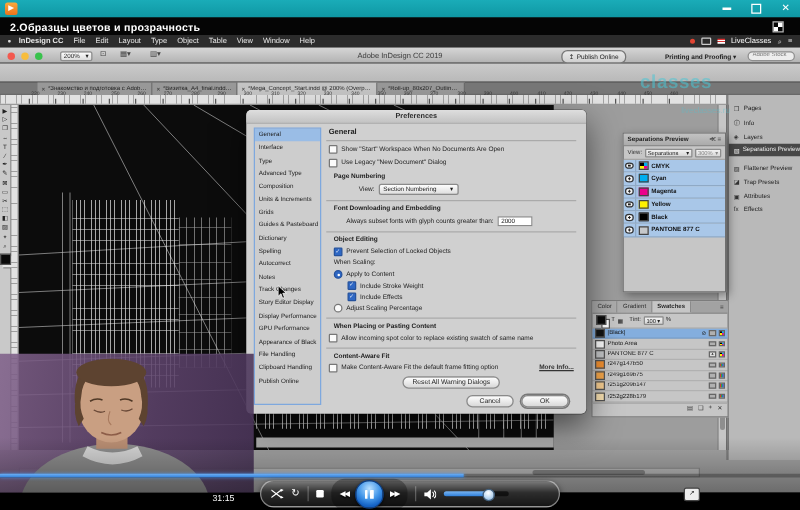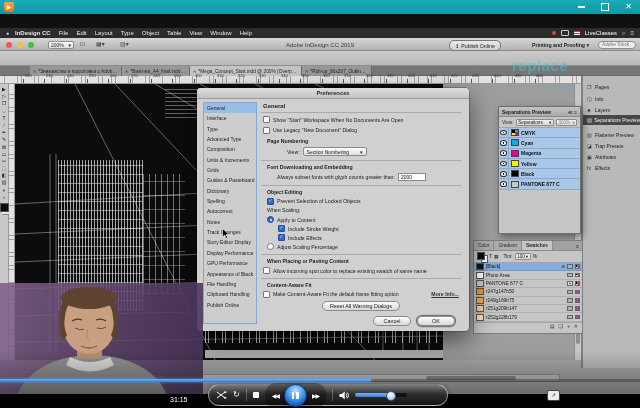--- a/index.html
+++ b/index.html
@@ -222,20 +222,24 @@
 
   <div class="abs teal-bar">
     <div class="abs play-badge">▶</div>
     <div class="abs win-ctrls">
       <span class="wc-min"></span>
       <span class="wc-max"></span>
       <span class="wc-close">✕</span>
     </div>
   </div>
 
+  <div class="abs lesson-bar">
+    <div class="abs lesson-title">2.Образцы цветов и прозрачность</div>
+    <div class="abs apps-icon"></div>
+  </div>
 
   <div class="abs menu-bar">
     <span class="apple-ic">●</span>
     <span class="mb-app">InDesign CC</span>
     <span id="menu-items">
         <span class="mb-item">File</span>
         <span class="mb-item">Edit</span>
         <span class="mb-item">Layout</span>
         <span class="mb-item">Type</span>
         <span class="mb-item">Object</span>
@@ -525,21 +529,21 @@
       <div class="dock-item" style="top:76px">
         <span class="ic">▣</span>
         <span>Attributes</span>
       </div>
       <div class="dock-item" style="top:86.5px">
         <span class="ic">fx</span>
         <span>Effects</span>
       </div>
     </div>
 
-  <div class="abs wm1">replace</div>
+  <div class="abs wm1">classes</div>
   <div class="abs wm2">liveclasses.ru</div>
 
   <div class="abs sep-panel">
     <div class="sep-head">
       <span>Separations Preview</span>
         <span class="hd-ic">≪ ≡</span>
     </div>
     <div class="sep-view">
       <span>View:</span>
       <div class="mini-dd" style="width:40px">

